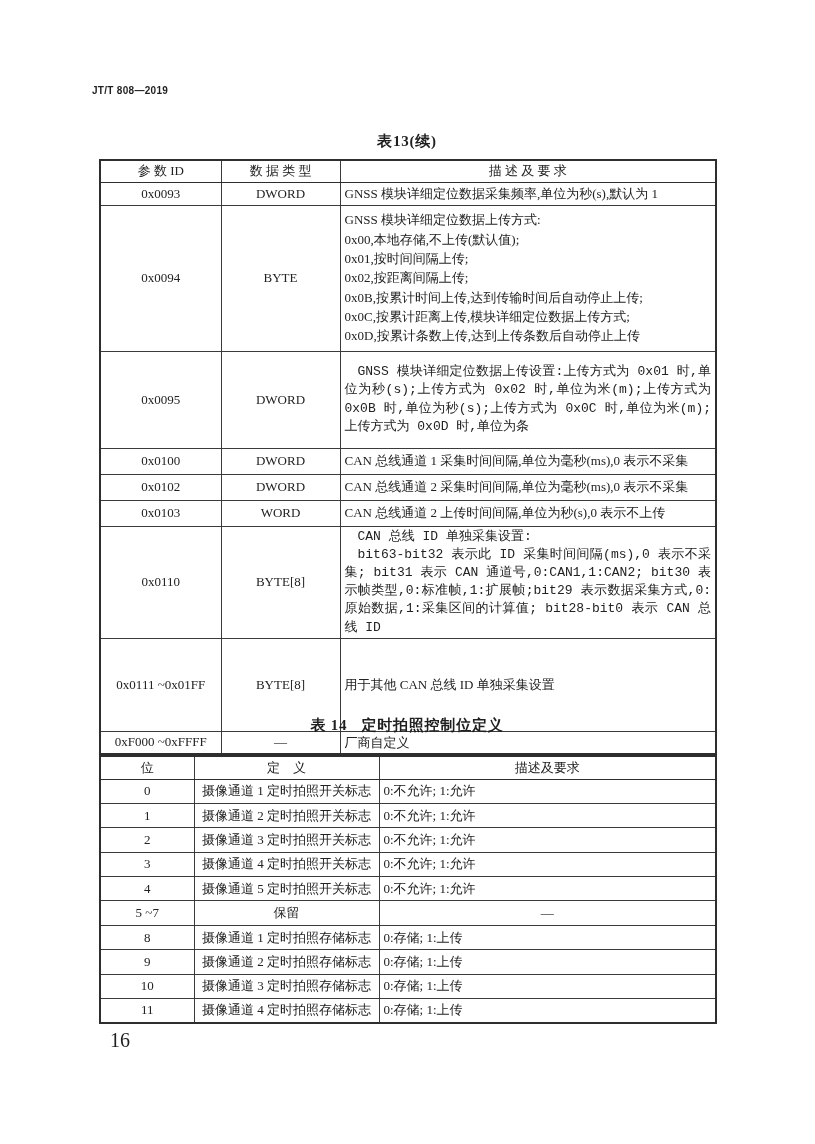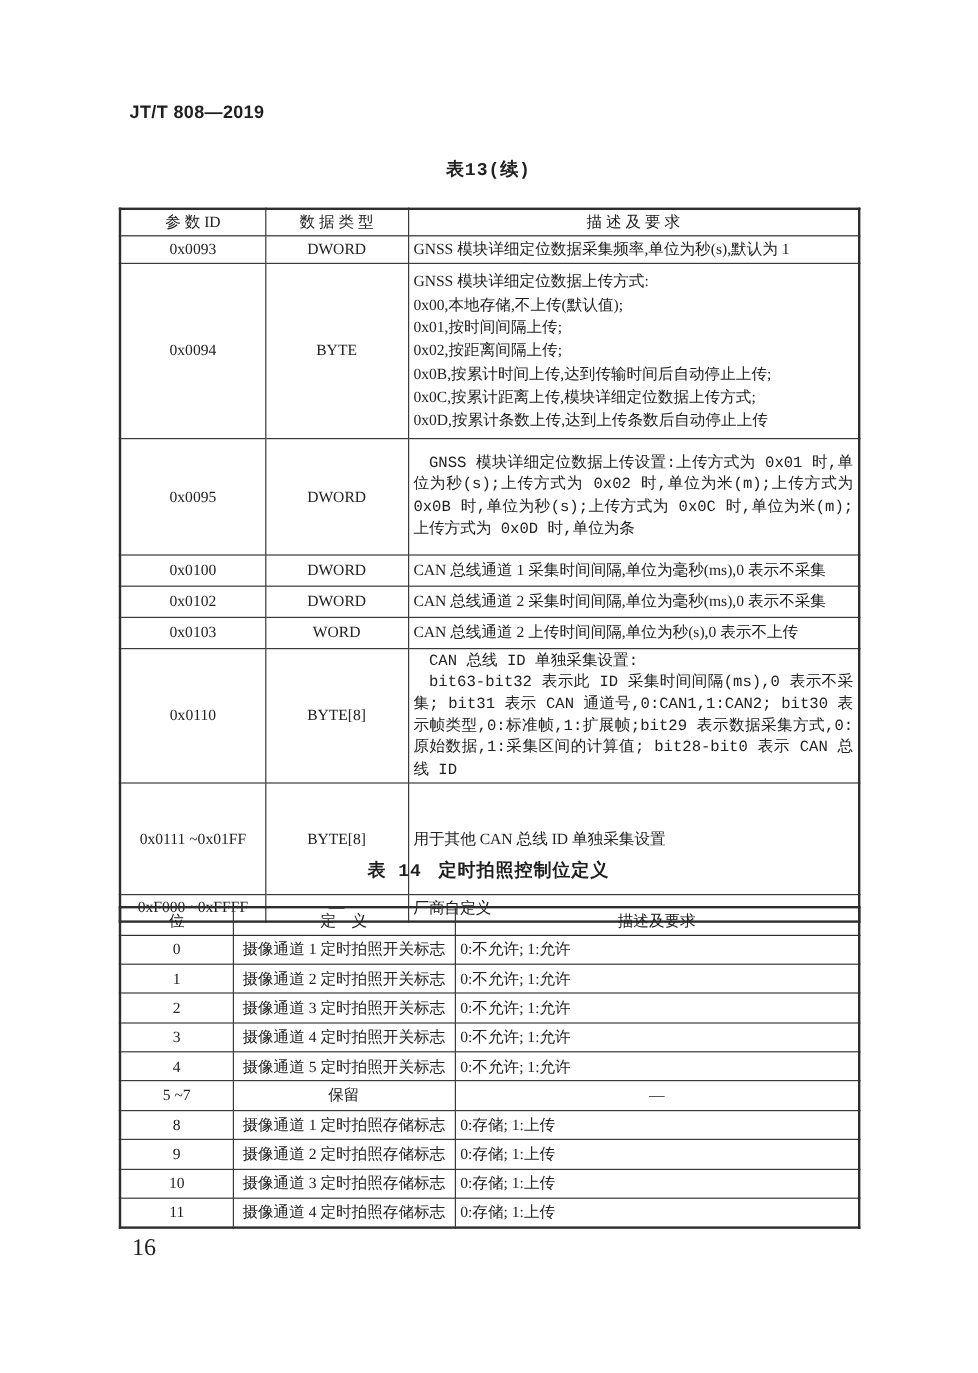--- a/index.html
+++ b/index.html
@@ -10,50 +10,50 @@
   .page {
     position: relative;
     width: 815px;
     height: 1144px;
     background: #ffffff;
     color: #1f1f1f;
     font-family: "Liberation Serif", "DejaVu Serif", serif;
   }
   .doc-number {
     position: absolute;
-    left: 108px;
+    left: 92px;
     top: 85px;
     font-family: "Liberation Sans", "DejaVu Sans", sans-serif;
     font-weight: bold;
-    font-size: 15px;
+    font-size: 10px;
     letter-spacing: 0.3px;
   }
   .table-title {
     position: absolute;
     left: 99px;
     width: 616px;
     text-align: center;
-    font-family: Liberation Mono, monospace;
+    font-family: Liberation Serif, serif;
     font-weight: bold;
     font-size: 15px;
     letter-spacing: 0.8px;
   }
   .t13-title { top: 132px; }
   .t14-title { top: 716px; }
   .t14-title .title-text { margin-left: 14px; }
 
   table.doc-table {
     position: absolute;
     left: 99px;
     border-collapse: collapse;
     table-layout: fixed;
     width: 616px;
     border: 2px solid #2e2e2e;
   }
-  table.t13 { top: 173px; padding-left: 31px; }
+  table.t13 { top: 159px; padding-left: 31px; }
   table.t14 { top: 755px; }
 
   .doc-table th, .doc-table td {
     border: 1px solid #3a3a3a;
     font-size: 13px;
     font-weight: normal;
     padding: 1px 4px;
     vertical-align: middle;
     color: #222;
   }

